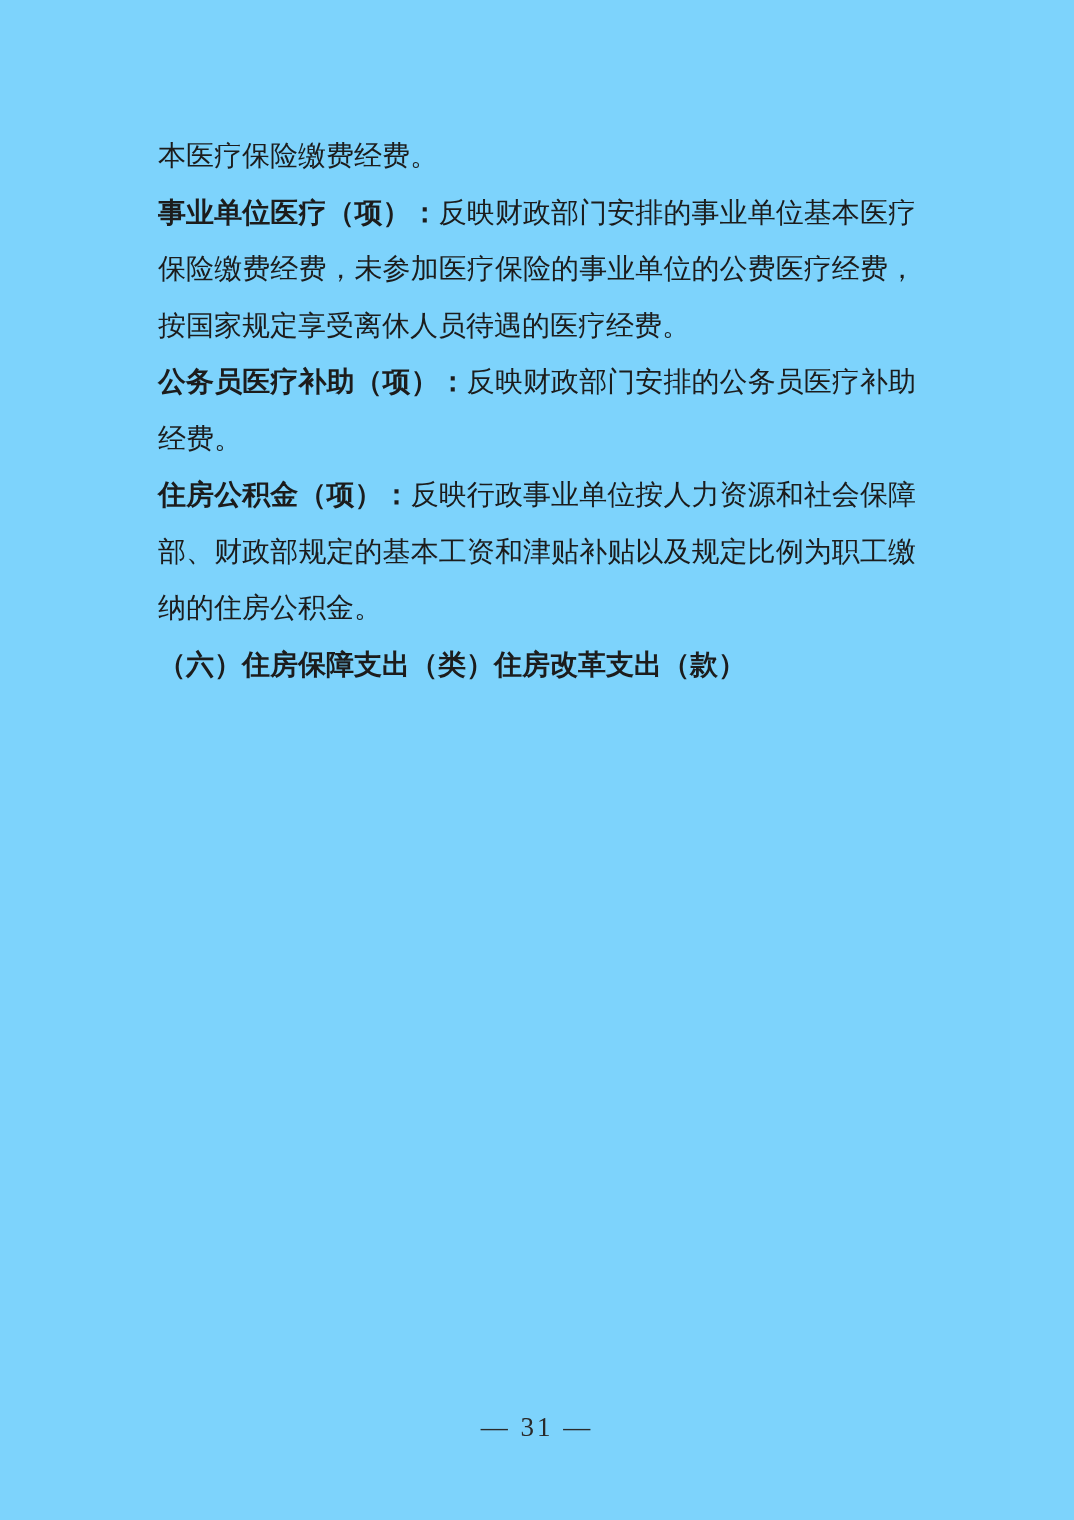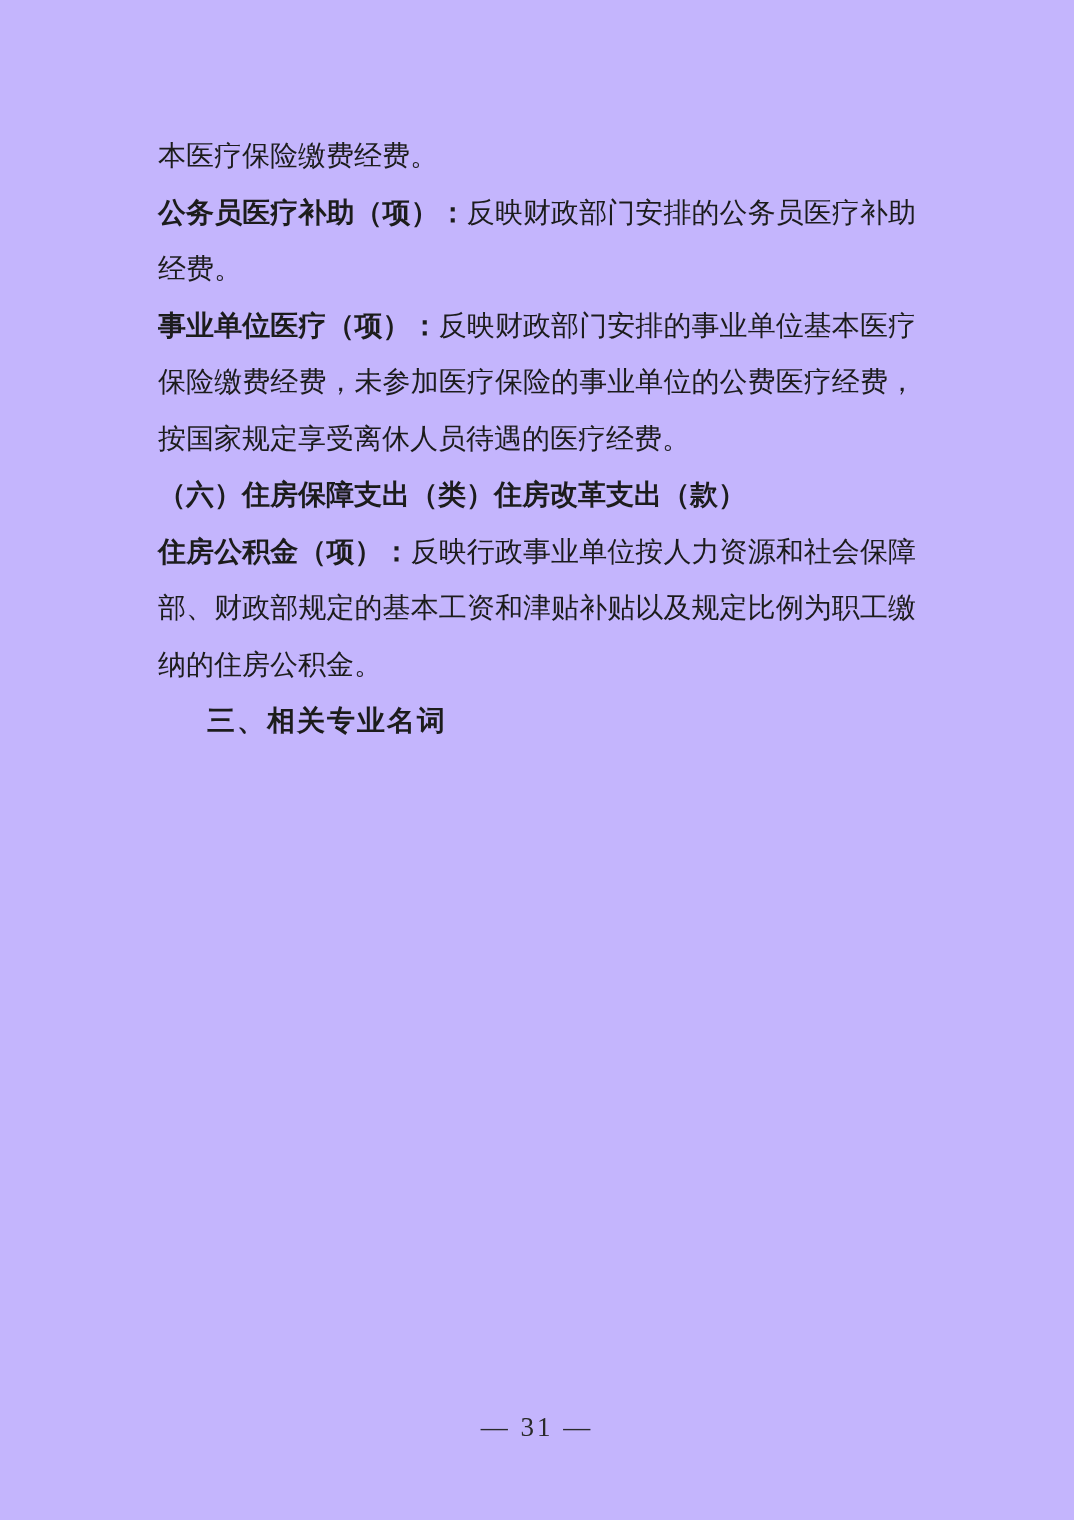--- a/index.html
+++ b/index.html
@@ -9,21 +9,21 @@
   body {
     width: 1074px;
     height: 1520px;
     background: #ffffff;
     font-family: "Liberation Serif", serif;
   }
   .page {
     position: relative;
     width: 1074px;
     height: 1520px;
-    background: #c4b5fd;
+    background: #7dd3fc;
     overflow: hidden;
   }
   .content {
     position: absolute;
     left: 158px;
     top: 128px;
     width: 758px;
     font-size: 28px;
     line-height: 56.5px;
     color: #1c1c1c;
@@ -63,28 +63,27 @@
   }
 </style>
 </head>
 <body>
 
 <div class="page">
   <div class="content">
 
     <p class="para"><span class="def">本医疗保险缴费经费。</span></p>
 
+    <p class="para"><span class="term">事业单位医疗（项）：</span><span class="def">反映财政部门安排的事业单位基本医疗保险缴费经费，未参加医疗保险的事业单位的公费医疗经费，按国家规定享受离休人员待遇的医疗经费。</span></p>
+
     <p class="para"><span class="term">公务员医疗补助（项）：</span><span class="def">反映财政部门安排的公务员医疗补助经费。</span></p>
 
-    <p class="para"><span class="term">事业单位医疗（项）：</span><span class="def">反映财政部门安排的事业单位基本医疗保险缴费经费，未参加医疗保险的事业单位的公费医疗经费，按国家规定享受离休人员待遇的医疗经费。</span></p>
 
+    <p class="para"><span class="term">住房公积金（项）：</span><span class="def">反映行政事业单位按人力资源和社会保障部、财政部规定的基本工资和津贴补贴以及规定比例为职工缴纳的住房公积金。</span></p>
 
     <p class="para"><span class="term">（六）住房保障支出（类）住房改革支出（款）</span></p>
 
-    <p class="para"><span class="term">住房公积金（项）：</span><span class="def">反映行政事业单位按人力资源和社会保障部、财政部规定的基本工资和津贴补贴以及规定比例为职工缴纳的住房公积金。</span></p>
-
-    <p class="sect-heading"><span>三、相关专业名词</span></p>
 
 
   </div>
 
   <div class="footer"><span>— 31 —</span></div>
 </div>
 
 </body></html>

